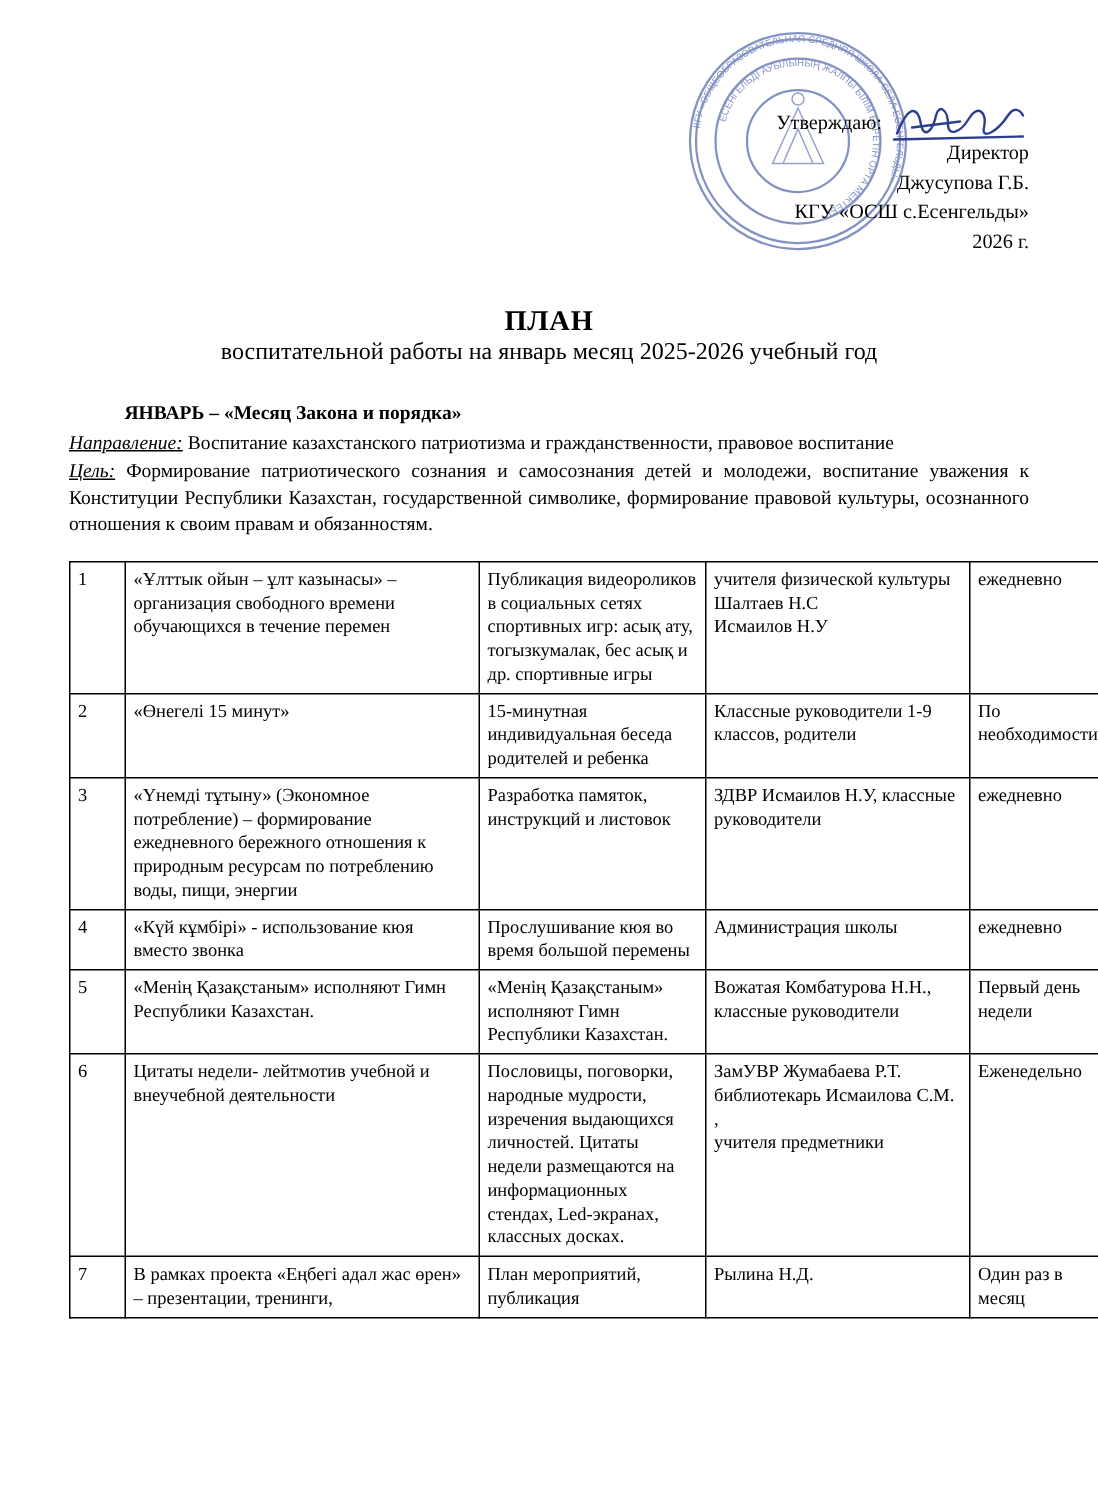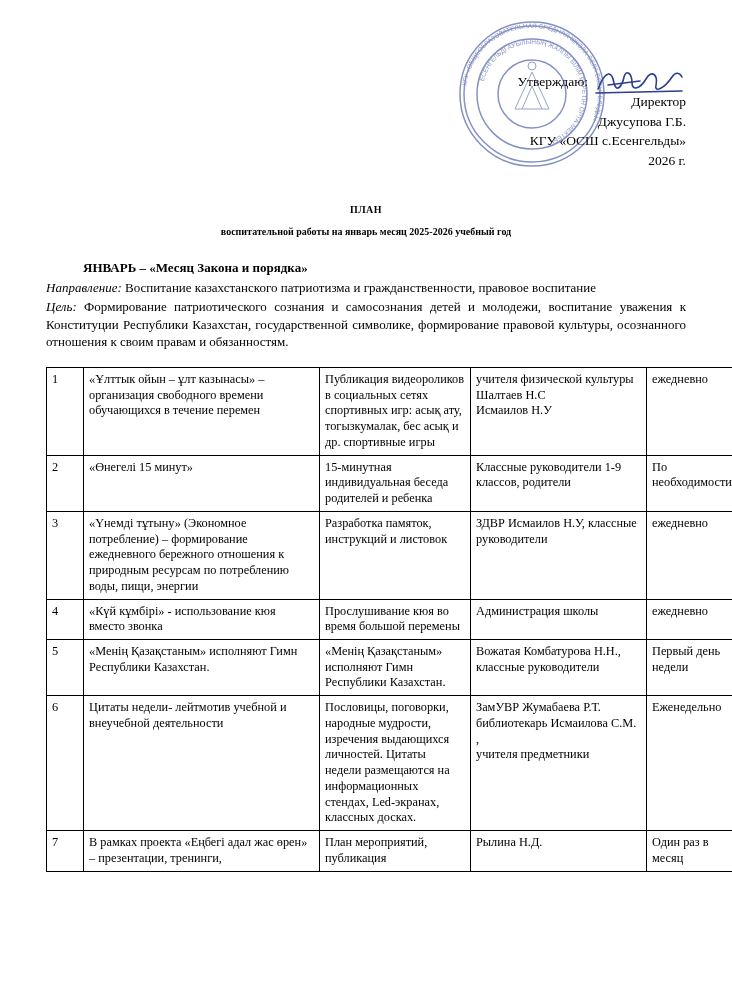--- a/index.html
+++ b/index.html
@@ -62,44 +62,44 @@
     height: 160px;
     opacity: 0.62;
     z-index: 1;
     pointer-events: none;
   }
 
   
   .doc-title {
     text-align: center;
     font-weight: bold;
-    font-size: 10px;
+    font-size: 19px;
     letter-spacing: 0.5px;
     margin-top: 34px;
   }
   .doc-subtitle {
     text-align: center;
-    font-weight: bold;
-    font-size: 10px;
-    margin-top: 11px;
+    font-weight: normal;
+    font-size: 16px;
+    margin-top: 0;
   }
 
   
   .intro {
     margin-top: 22px;
     font-size: 13px;
     line-height: 1.35;
   }
   .intro-month {
     font-weight: bold;
     font-size: 13px;
     margin-left: 37px;
   }
   .intro-row { margin-top: 2px; }
-  .intro-label { font-style: italic; }
+  .intro-label { font-style: italic; text-decoration: underline; }
   .intro-body { text-align: justify; }
 
   
   table.plan {
     margin-top: 16px;
     width: 640px;
     border-collapse: collapse;
     font-size: 12.3px;
     line-height: 1.28;
     table-layout: fixed;

